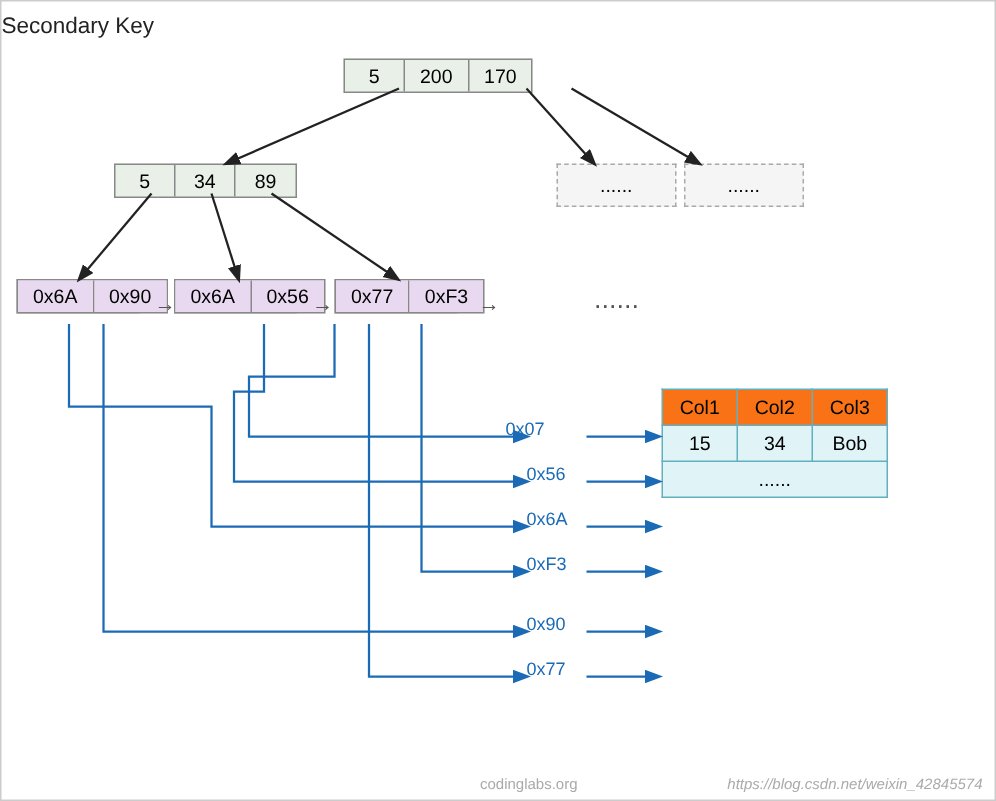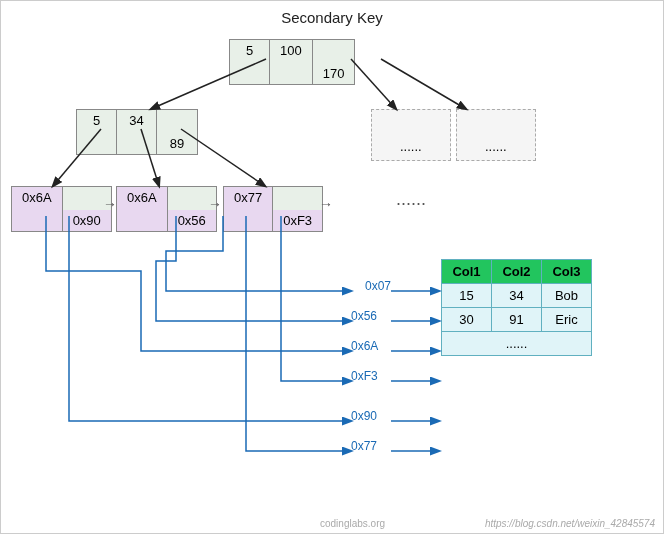--- a/index.html
+++ b/index.html
@@ -8,21 +8,21 @@
       height: 534px;
       background: #fff;
       font-family: Arial, sans-serif;
       font-size: 13px;
       position: relative;
       overflow: hidden;
       border: 1px solid #ccc;
     }
 
     .title {
-      text-align: center;
+      text-align: left;
       font-size: 15px;
       font-weight: normal;
       padding-top: 8px;
       color: #222;
     }
 
     
     .diagram-svg {
       position: absolute;
       top: 0; left: 0;
@@ -37,42 +37,42 @@
       display: flex;
       border: 1.5px solid #888;
       background: #e8f0e8;
     }
     .node-box .cell {
       padding: 3px 10px;
       border-right: 1px solid #888;
       text-align: center;
       min-width: 40px;
     }
-    .node-box .cell:last-child { border-right: none; margin-top: 23px; }
+    .node-box .cell:last-child { border-right: none; }
     .node-box.purple .cell { background: #e8d8f0; }
     .node-box.dashed {
       border: 1.5px dashed #aaa;
       background: #f5f5f5;
     }
 
     
     .data-table {
       position: absolute;
       border-collapse: collapse;
     }
     .data-table th, .data-table td {
       border: 1px solid #60b0c0;
       padding: 4px 10px;
       text-align: center;
       background: #e0f4f8;
       min-width: 50px;
     }
     .data-table th {
-      background: #22c55e;
-      font-weight: bold;
+      background: #f97316;
+      font-weight: normal;
     }
 
     
     .addr-label {
       position: absolute;
       color: #1a6ab5;
       font-size: 12px;
     }
 
     .dots-label {
@@ -99,21 +99,21 @@
       padding-left: 41px;
     }
   </style>
 </head>
 <body>
 
 <div class="title">Secondary Key</div>
 
 <div class="node-box" style="top:38px; left:228px;">
   <div class="cell">5</div>
-  <div class="cell">100</div>
+  <div class="cell">200</div>
   <div class="cell">170</div>
 </div>
 
 <div class="node-box" style="top:108px; left:75px;">
   <div class="cell">5</div>
   <div class="cell">34</div>
   <div class="cell">89</div>
 </div>
 
 <div class="node-box dashed" style="top:108px; left:370px; padding:3px 18px;">
@@ -157,21 +157,21 @@
   <div class="node-box purple">
     <div class="cell">0x77</div>
     <div class="cell">0xF3</div>
   </div>
 </div>
 
 <div style="position:absolute; top:193px; left:318px; font-size:14px; color:#555;">→</div>
 
 <div class="dots-label" style="top:188px; left:395px;">......</div>
 
-<div class="addr-label" style="top:278px; left:364px;">0x07</div>
+<div class="addr-label" style="top:278px; left:336px;">0x07</div>
 <div class="addr-label" style="top:308px; left:350px;">0x56</div>
 <div class="addr-label" style="top:338px; left:350px;">0x6A</div>
 <div class="addr-label" style="top:368px; left:350px;">0xF3</div>
 <div class="addr-label" style="top:408px; left:350px;">0x90</div>
 <div class="addr-label" style="top:438px; left:350px;">0x77</div>
 
 <table class="data-table" style="top:258px; left:440px;">
   <thead>
     <tr>
       <th>Col1</th>
@@ -179,25 +179,20 @@
       <th>Col3</th>
     </tr>
   </thead>
   <tbody>
     <tr>
       <td>15</td>
       <td>34</td>
       <td>Bob</td>
     </tr>
     <tr>
-      <td>30</td>
-      <td>91</td>
-      <td>Eric</td>
-    </tr>
-    <tr>
       <td colspan="3" style="text-align:center;">......</td>
     </tr>
   </tbody>
 </table>
 
 <svg class="diagram-svg">
   <defs>
     <marker id="arrowB" markerWidth="8" markerHeight="8" refX="6" refY="3" orient="auto">
       <path d="M0,0 L0,6 L8,3 z" fill="#222"></path>
     </marker>

